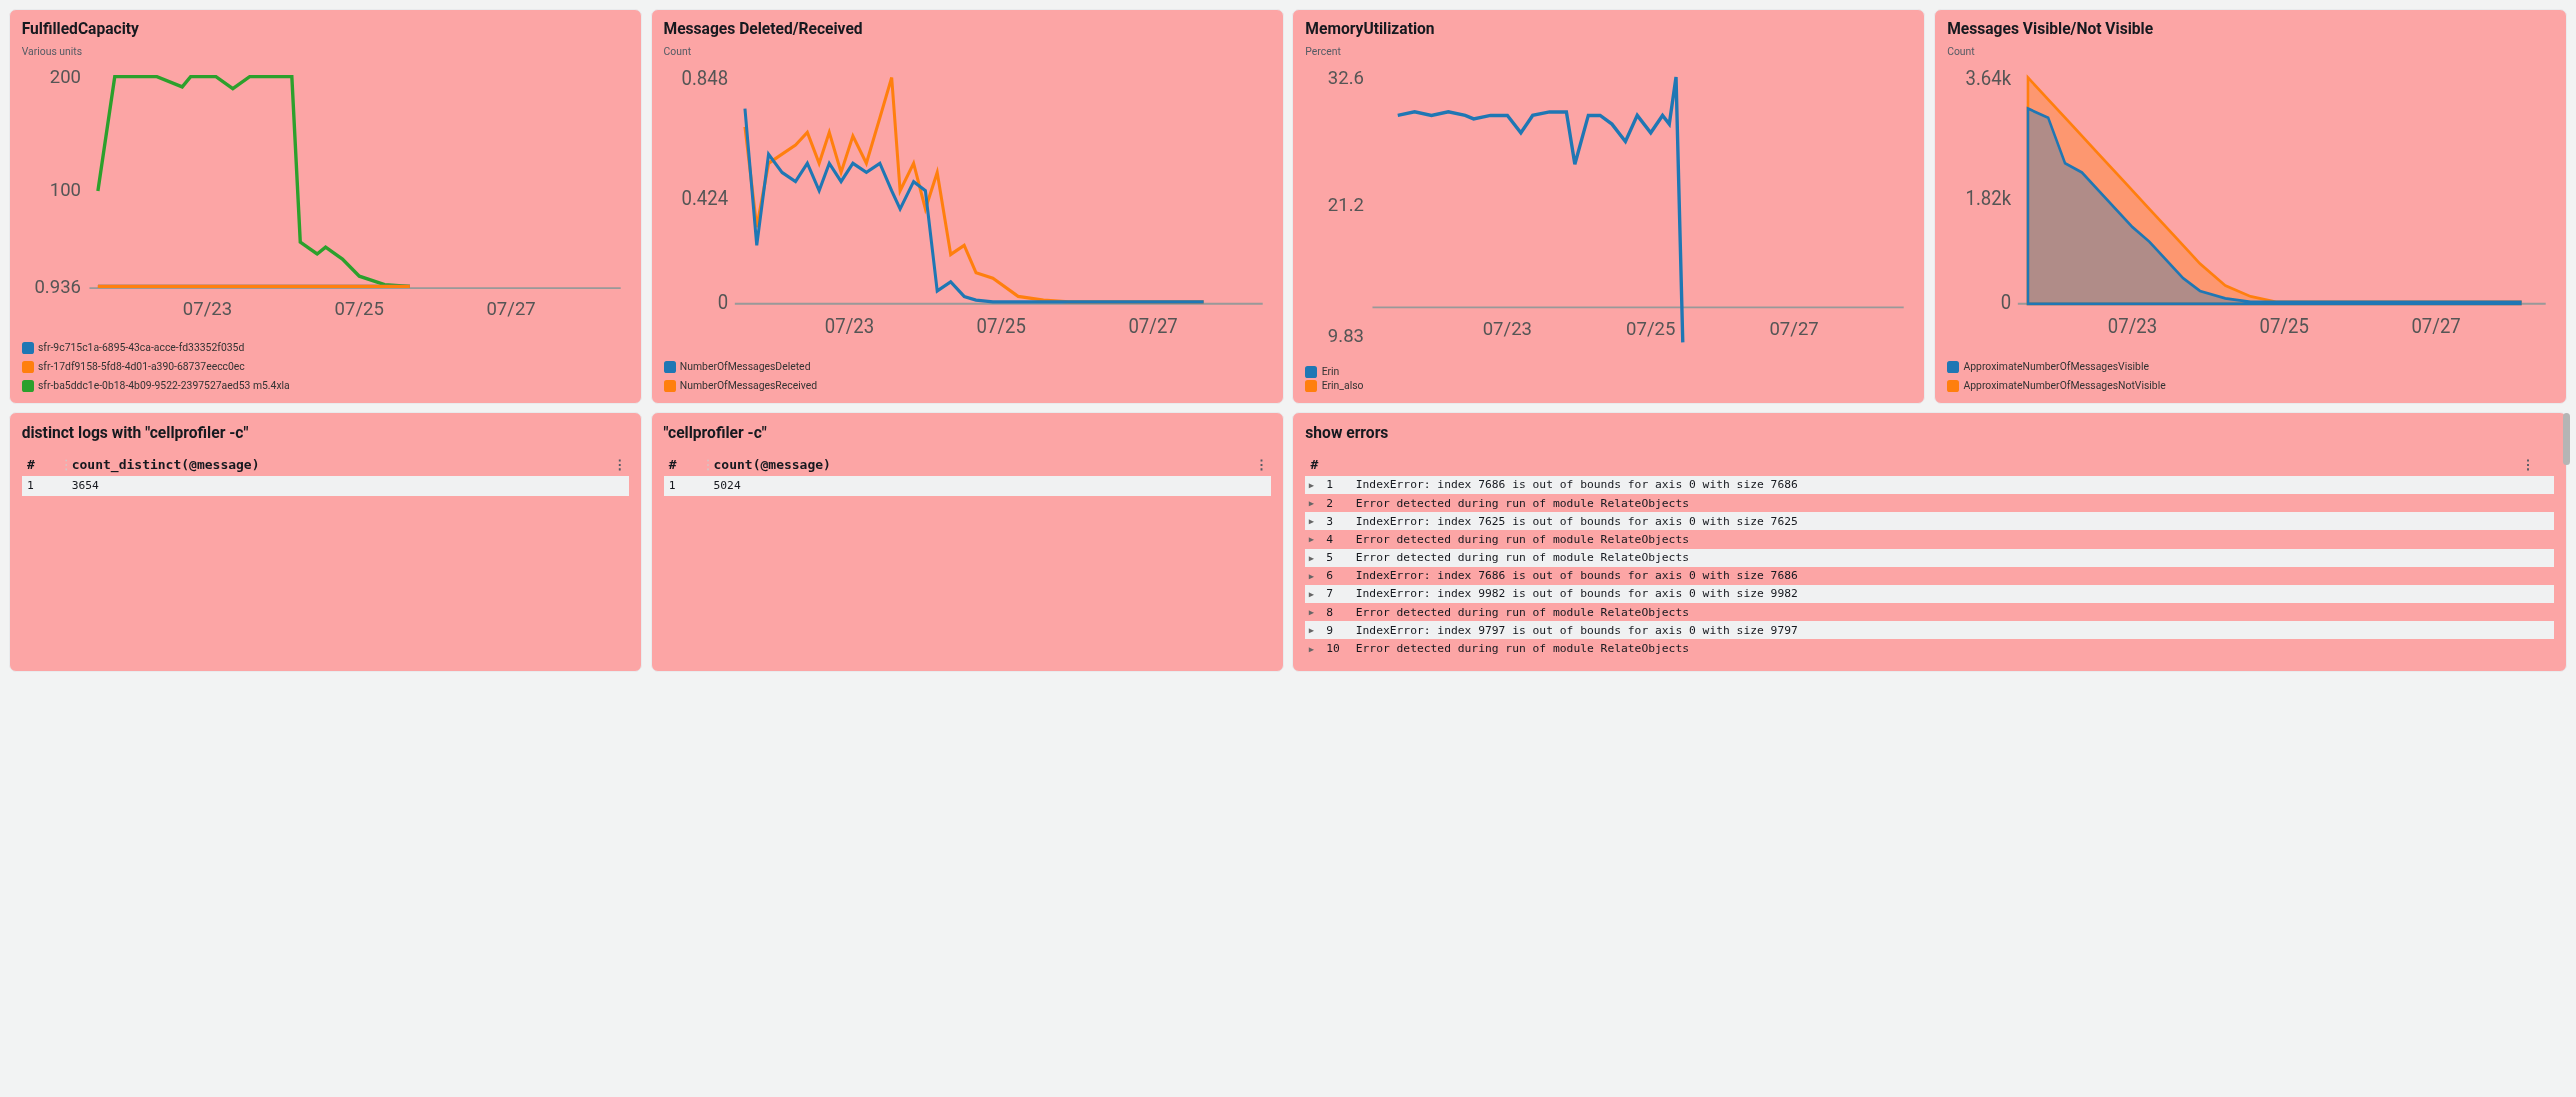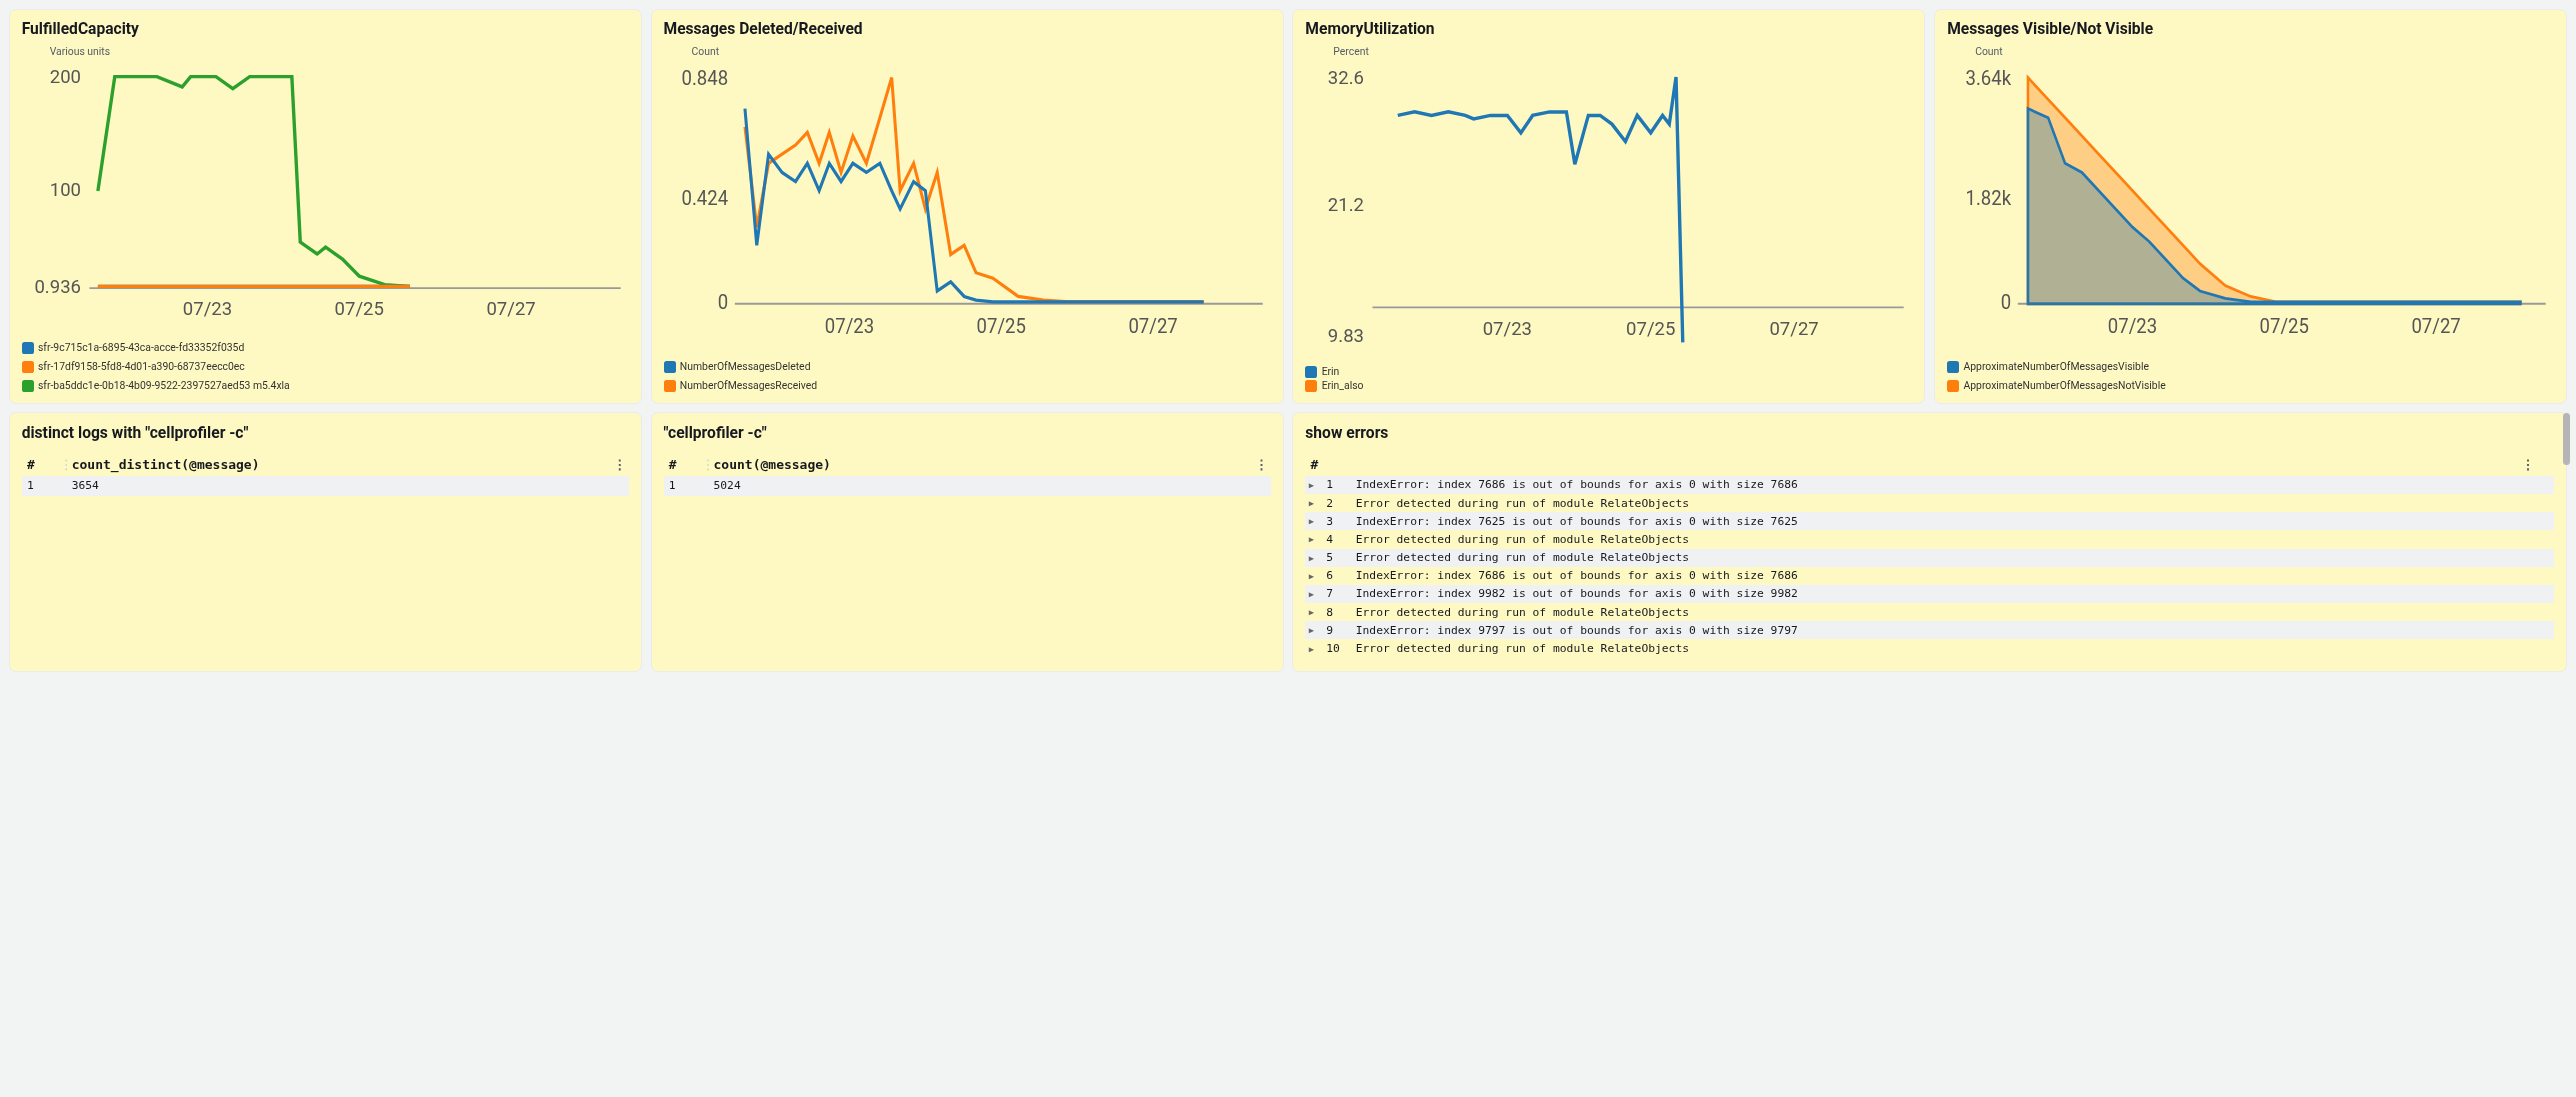--- a/index.html
+++ b/index.html
@@ -8,39 +8,38 @@
       background: #f2f3f3;
       padding: 8.7px;
       color: #16191f;
     }
     .dashboard {
       display: grid;
       grid-template-columns: repeat(4, 1fr);
       gap: 8.7px;
     }
     .widget {
-      background: #fef9c3;
+      background: #fca5a5;
       border-radius: 7px;
       border: 0.9px solid #e9ebed;
       padding: 10.4px 12px;
       min-height: 260px;
       display: flex;
       flex-direction: column;
     }
     .widget-title {
       font-size: 15.6px;
       font-weight: 700;
       margin-bottom: 7px;
       color: #16191f;
     }
     .widget-unit {
       font-size: 10.4px;
       color: #545b64;
       margin-bottom: 5.2px;
-      margin-left: 28px;
     }
     .chart-area {
       flex: 1;
       position: relative;
       min-height: 130px;
     }
     .chart-svg {
       width: 100%;
       height: 100%;
     }

